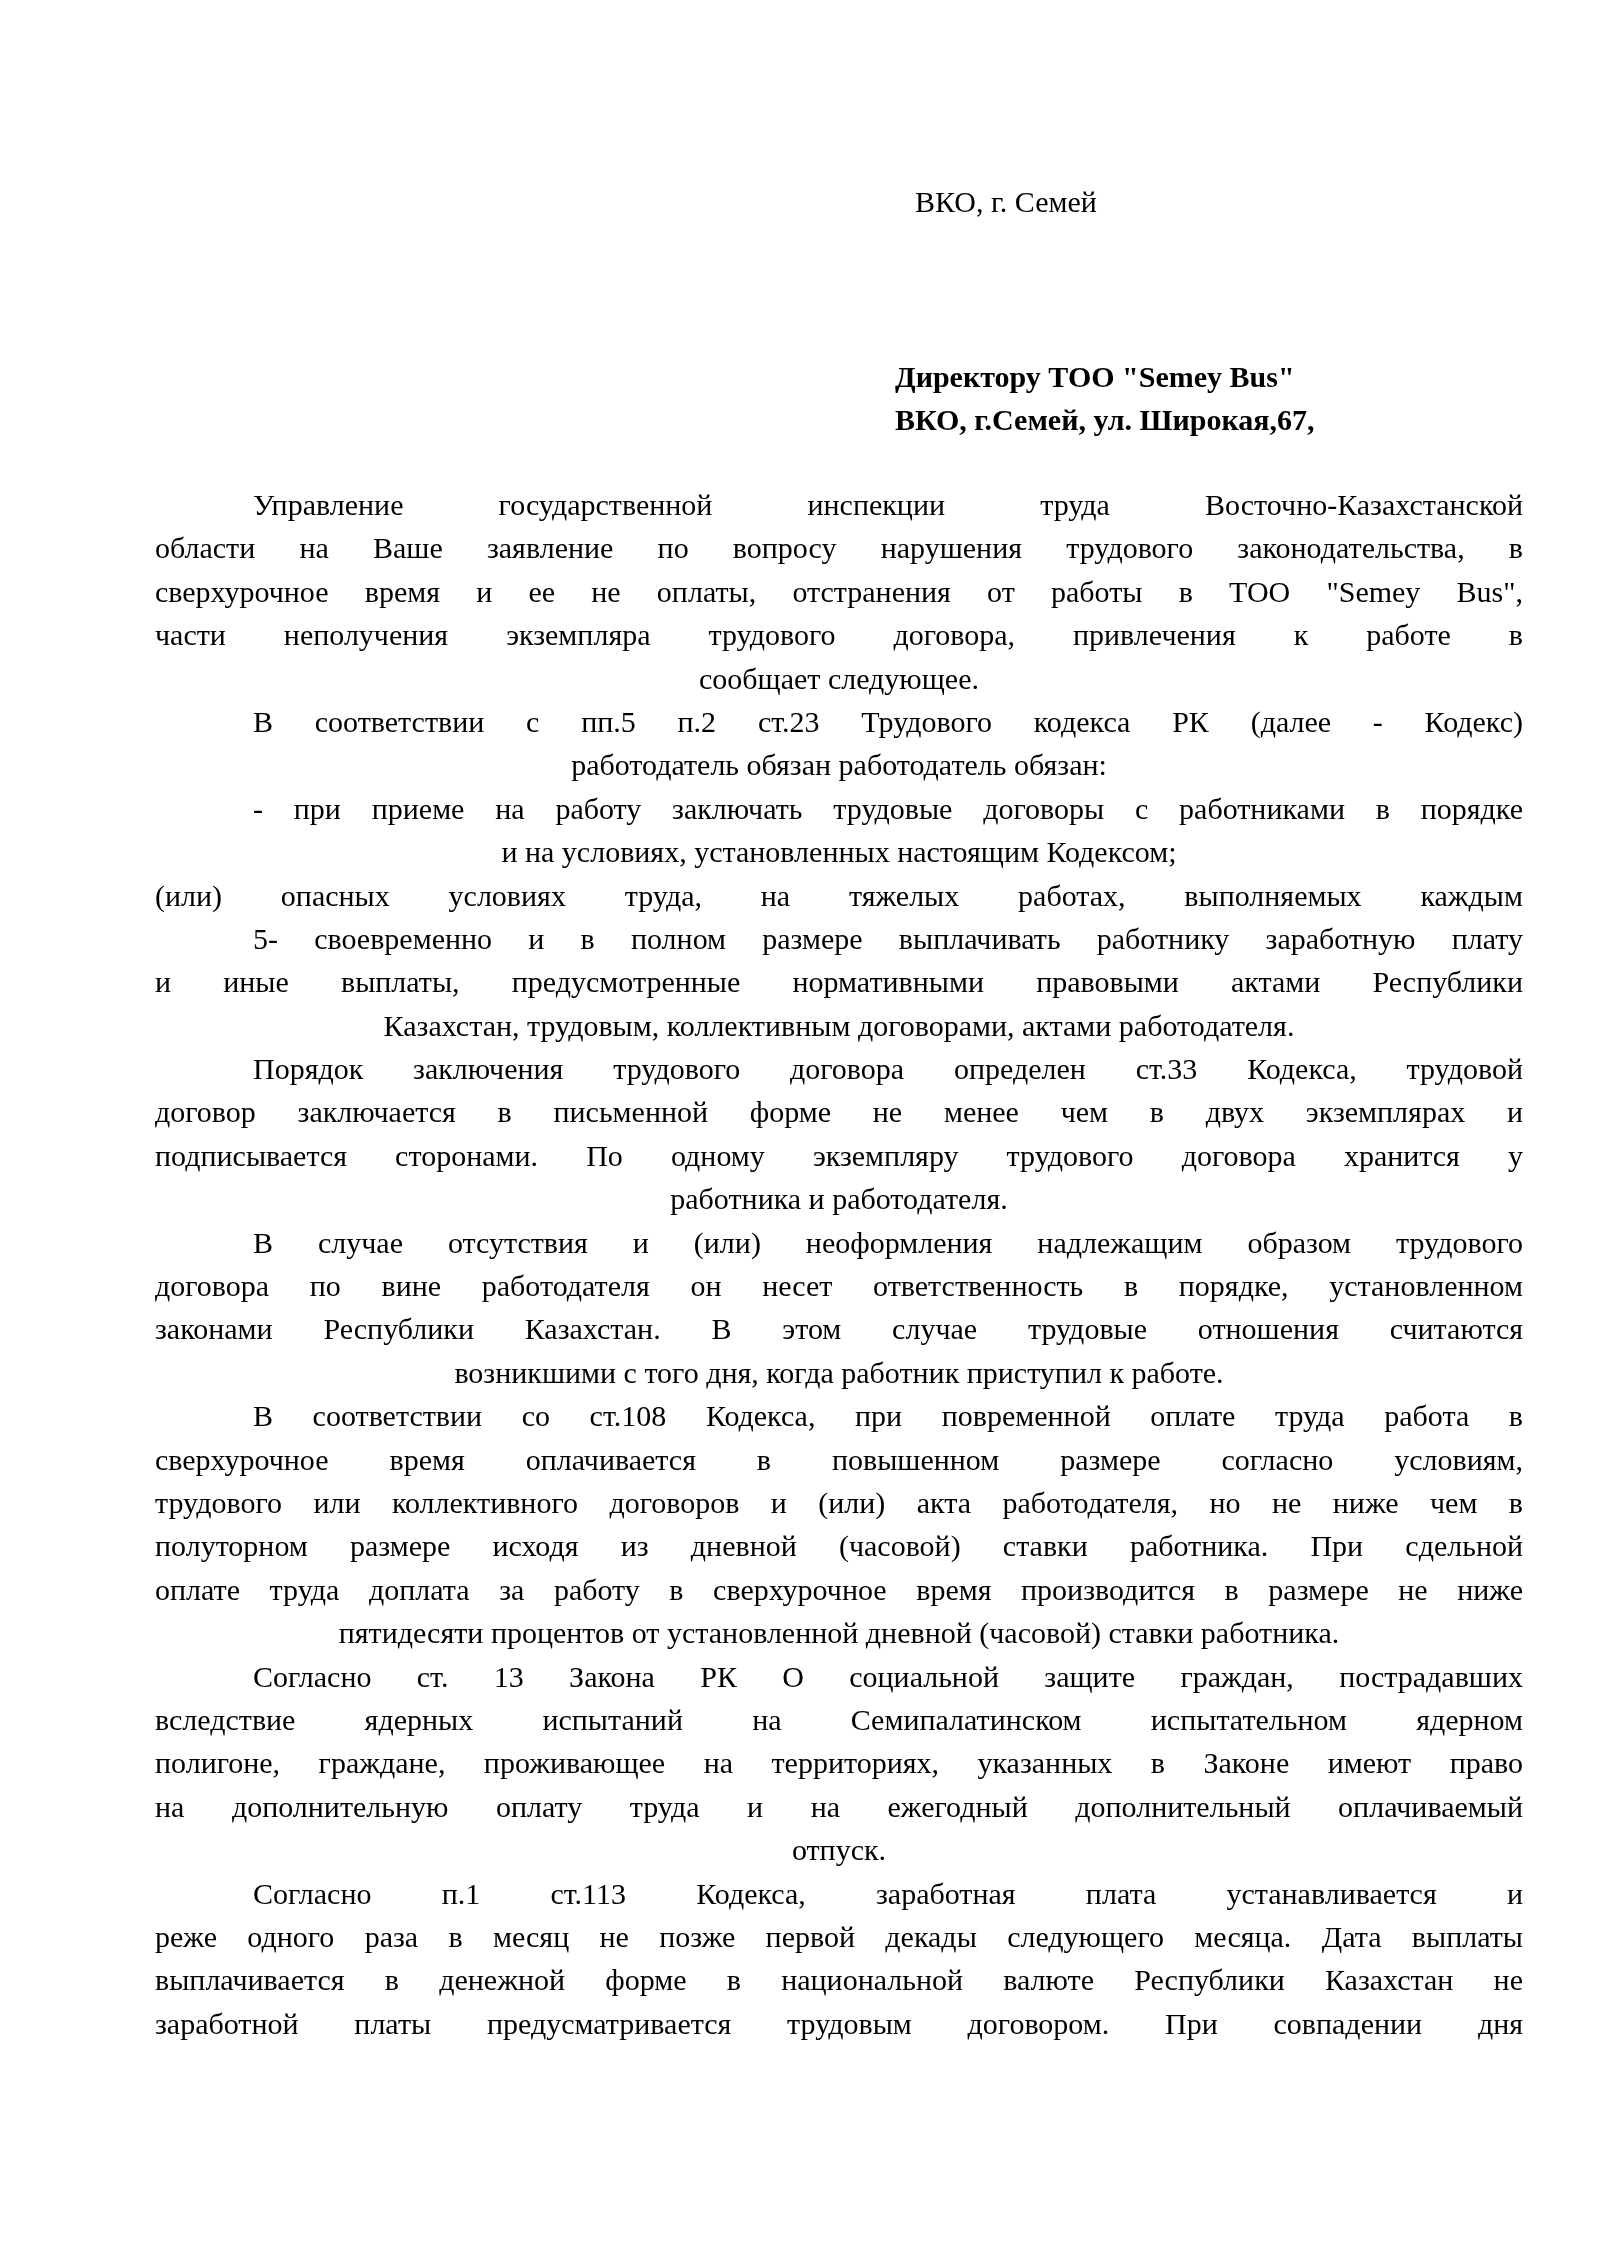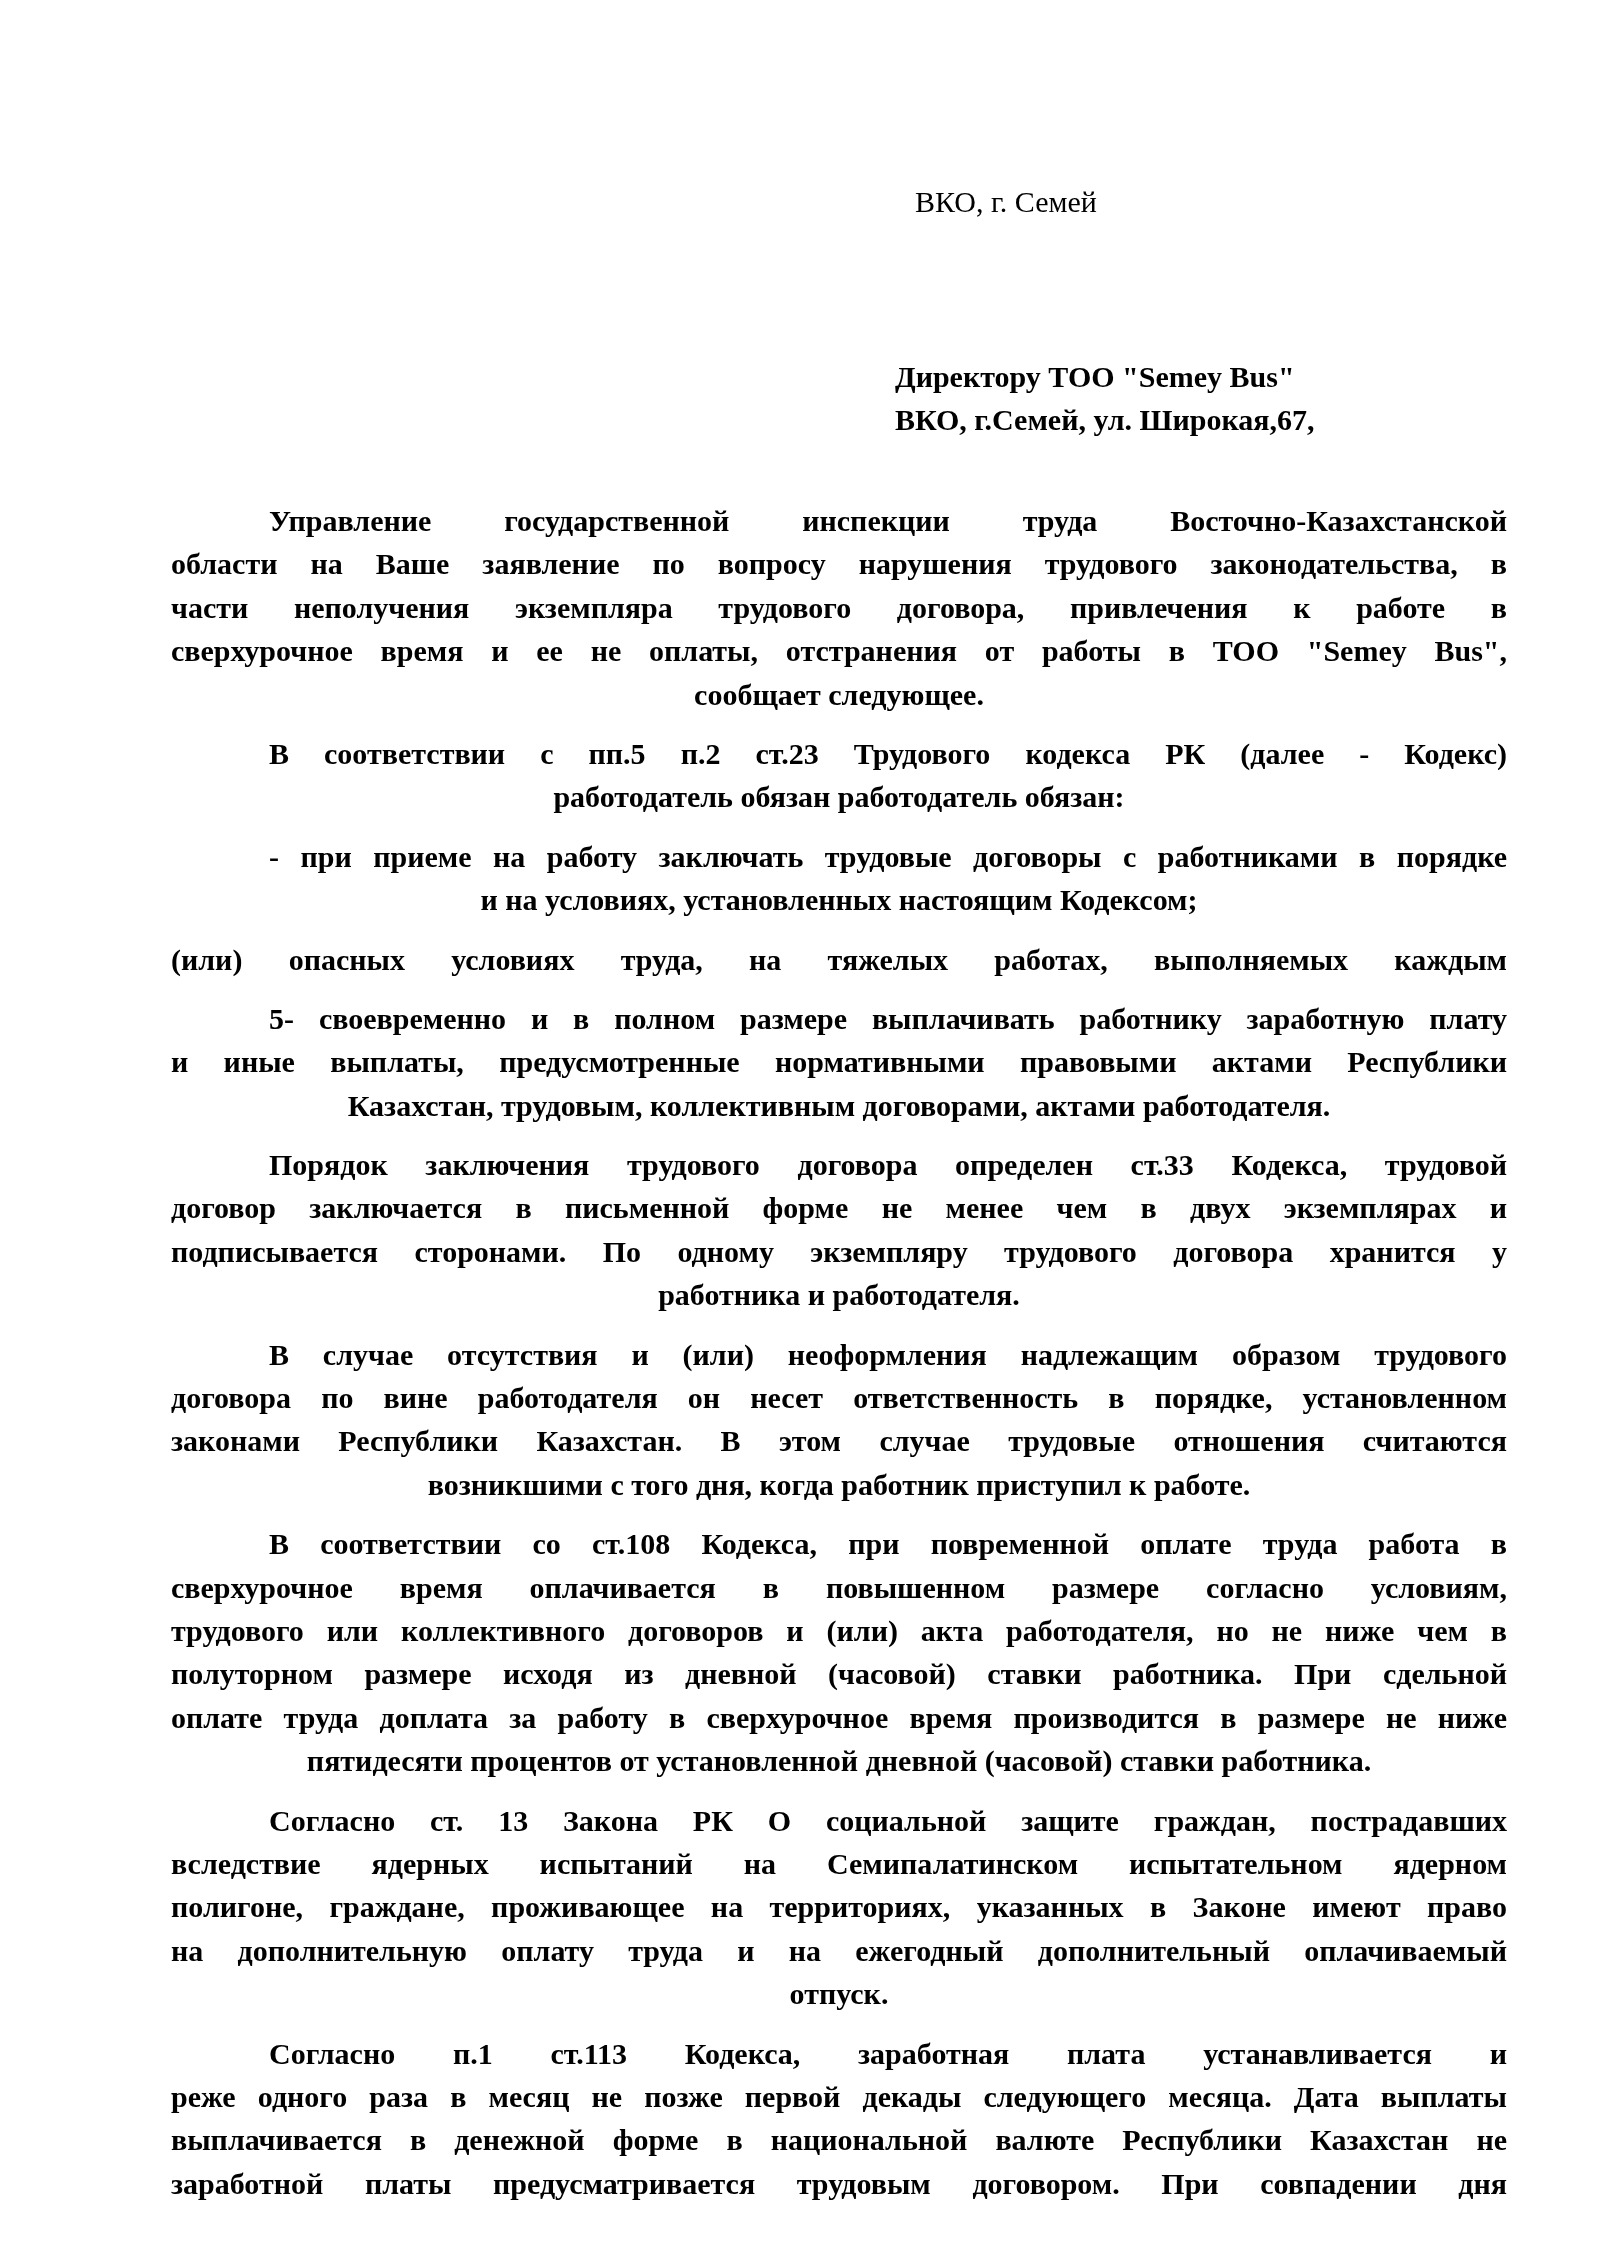--- a/index.html
+++ b/index.html
@@ -3,42 +3,42 @@
 <meta charset="utf-8">
 <style>
   html, body { margin: 0; padding: 0; background: #ffffff; }
   body { width: 1600px; height: 2263px; position: relative; overflow: hidden;
          font-family: "Liberation Serif", "DejaVu Serif", serif; color: #000000; }
   .page { position: absolute; left: 0; top: 0; width: 1600px; height: 2088px; background: #ffffff; }
   .city { position: absolute; left: 915px; top: 180px; font-size: 30px; line-height: 43.4px; white-space: nowrap; }
   .addressee { position: absolute; left: 895px; top: 355px; font-size: 30px; font-weight: bold; line-height: 43px; white-space: nowrap; }
   .addressee div { white-space: nowrap; }
   .body-text { position: absolute; left: 155px; top: 483px; width: 1368px; font-size: 30px; line-height: 43.4px; }
-  .para { margin: 16px; padding: 0; font-weight: bold; }
+  .para { margin: 0; padding: 0; }
   .line { display: block; white-space: nowrap; text-align: center; height: 43.4px; }
   .line.just { text-align: justify; text-align-last: justify; white-space: normal; overflow: hidden; }
   .line.first { padding-left: 98px; }
 </style>
 </head>
 <body>
 
 <div class="page">
   <div class="city">ВКО, г. Семей</div>
 
   <div class="addressee">
     <div>Директору ТОО "Semey Bus"</div>
     <div>ВКО, г.Семей, ул. Широкая,67,</div>
   </div>
 
   <div class="body-text" id="body-text">
       <div class="para">
         <span class="line first just">Управление государственной инспекции труда Восточно-Казахстанской</span>
         <span class="line just">области на Ваше заявление по вопросу нарушения трудового законодательства, в</span>
+        <span class="line just">сверхурочное время и ее не оплаты, отстранения от работы в ТОО "Semey Bus",</span>
         <span class="line just">части неполучения экземпляра трудового договора, привлечения к работе в</span>
-        <span class="line just">сверхурочное время и ее не оплаты, отстранения от работы в ТОО "Semey Bus",</span>
         <span class="line">сообщает следующее.</span>
       </div>
       <div class="para">
         <span class="line first just">В соответствии с пп.5 п.2 ст.23 Трудового кодекса РК (далее - Кодекс)</span>
         <span class="line">работодатель обязан работодатель обязан:</span>
       </div>
       <div class="para">
         <span class="line first just">- при приеме на работу заключать трудовые договоры с работниками в порядке</span>
         <span class="line">и на условиях, установленных настоящим Кодексом;</span>
       </div>

